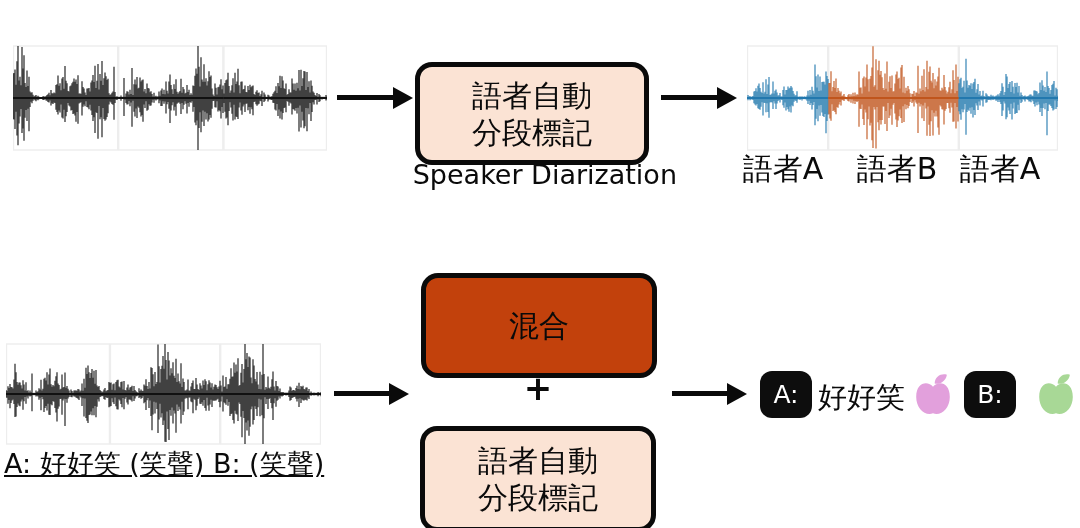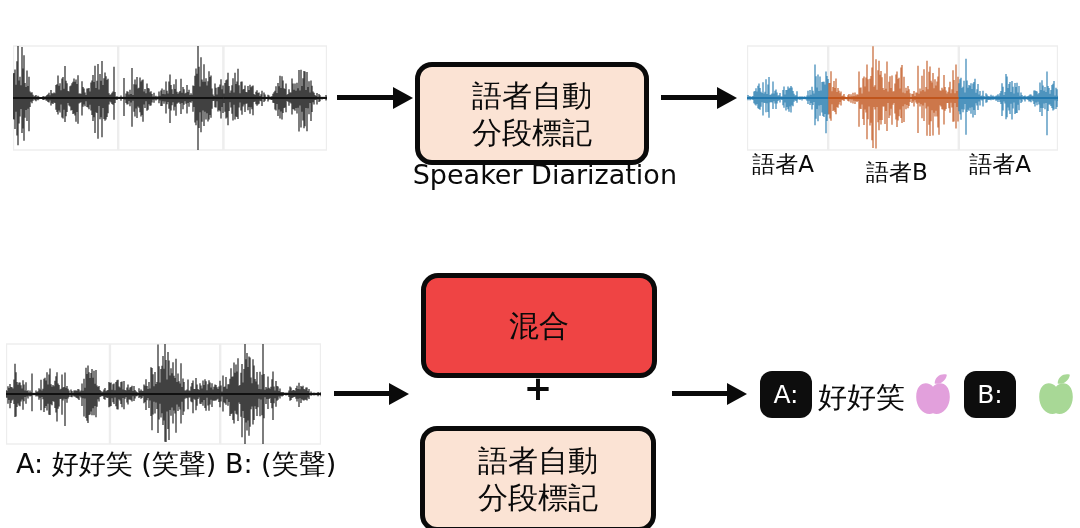--- a/index.html
+++ b/index.html
@@ -14,21 +14,21 @@
     display:flex;flex-direction:column;align-items:center;justify-content:center;
     font-size:30px;line-height:37px;text-align:center;font-weight:400;margin-top:16px;
   }
   .arrow{position:absolute;height:5px;background:#0a0a0a;}
   .arrow::after{
     content:"";position:absolute;right:-19px;top:50%;transform:translateY(-50%);
     width:0;height:0;border-left:20px solid #0a0a0a;
     border-top:11px solid transparent;border-bottom:11px solid transparent;
   }
   .caption{position:absolute;font-size:27px;white-space:nowrap;}
-  .seg-label{position:absolute;width:96px;text-align:center;font-size:23px;white-space:nowrap;}
+  .seg-label{position:absolute;width:96px;text-align:center;font-size:30px;white-space:nowrap;}
   .plus{position:absolute;font-size:34px;font-weight:700;width:44px;text-align:center;line-height:34px;}
   .badge{
     position:absolute;width:52px;height:47px;background:#0d0d0d;border-radius:12px;
     color:#ffffff;font-size:25px;display:flex;align-items:center;justify-content:center;
   }
   .out-text{position:absolute;font-size:29px;white-space:nowrap;text-align:right;}
   .apple{position:absolute;width:42px;height:48px;}
 </style>
 </head>
 <body>
@@ -689,21 +689,21 @@
         <line x1="309" y1="42.7" x2="309" y2="64.0" stroke="#2278ae" stroke-width="1.1"></line>
         <line x1="310" y1="44.2" x2="310" y2="62.0" stroke="#2278ae" stroke-width="1.1"></line>
         <line x1="311" y1="50.7" x2="311" y2="55.9" stroke="#2278ae" stroke-width="1.1"></line>
         <line x1="0" y1="53" x2="81.171" y2="53" stroke="#2278ae" stroke-width="2"></line>
         <line x1="81.171" y1="53" x2="211.79100000000003" y2="53" stroke="#c0551c" stroke-width="2"></line>
         <line x1="211.79100000000003" y1="53" x2="311" y2="53" stroke="#2278ae" stroke-width="2"></line>
       </svg>
   </div>
 
   <div class="seg-label" style="left:735px;top:149px;">語者A</div>
-  <div class="seg-label" style="left:849px;top:149px;margin-top:8px;">語者B</div>
+  <div class="seg-label" style="left:849px;top:149px;">語者B</div>
   <div class="seg-label" style="left:952px;top:149px;">語者A</div>
 
   <div class="wave" style="left:6px;top:343px;">
     <svg id="wave-bottom-input" width="315" height="102">
         <rect x="0.5" y="1" width="102.95" height="100" fill="none" stroke="#ededed" stroke-width="1.4"></rect>
         <rect x="104.45" y="1" width="109.25000000000001" height="100" fill="none" stroke="#ededed" stroke-width="1.4"></rect>
         <rect x="214.70000000000002" y="1" width="99.79999999999998" height="100" fill="none" stroke="#ededed" stroke-width="1.4"></rect>
         <line x1="0" y1="47.0" x2="0" y2="54.6" stroke="#111111" stroke-width="1.1"></line>
         <line x1="1" y1="48.1" x2="1" y2="54.7" stroke="#111111" stroke-width="1.1"></line>
         <line x1="2" y1="43.3" x2="2" y2="60.7" stroke="#111111" stroke-width="1.1"></line>
@@ -1019,25 +1019,25 @@
         <line x1="312" y1="48.9" x2="312" y2="53.3" stroke="#111111" stroke-width="1.1"></line>
         <line x1="313" y1="49.5" x2="313" y2="52.3" stroke="#111111" stroke-width="1.1"></line>
         <line x1="314" y1="50.3" x2="314" y2="51.9" stroke="#111111" stroke-width="1.1"></line>
         <line x1="315" y1="49.0" x2="315" y2="53.3" stroke="#111111" stroke-width="1.1"></line>
         <line x1="0" y1="51" x2="103.95" y2="51" stroke="#111111" stroke-width="2"></line>
         <line x1="103.95" y1="51" x2="214.20000000000002" y2="51" stroke="#111111" stroke-width="2"></line>
         <line x1="214.20000000000002" y1="51" x2="315" y2="51" stroke="#111111" stroke-width="2"></line>
       </svg>
   </div>
 
-  <div class="caption" style="left:16px;top:446px;">A: 好好笑 (笑聲) B: (笑聲)</div>
+  <div class="caption" style="left:4px;top:446px;text-decoration:underline;">A: 好好笑 (笑聲) B: (笑聲)</div>
 
   <div class="arrow" style="left:334px;top:391px;width:56px;"></div>
 
-  <div class="pbox" id="box-encoder" style="left: 421px; top: 257px; width: 236px; height: 105px; background: #ef4444;">
+  <div class="pbox" id="box-encoder" style="left: 421px; top: 257px; width: 236px; height: 105px; background: #c2410c;">
     <span>混合</span>
   </div>
 
   <div class="plus" style="left:516px;top:371px;">+</div>
 
   <div class="pbox" id="box-diarization-bottom" style="left: 420px; top: 410px; width: 236px; height: 106px; background: rgb(251, 227, 212);">
     <span>語者自動</span>
     <span>分段標記</span>
   </div>
 

